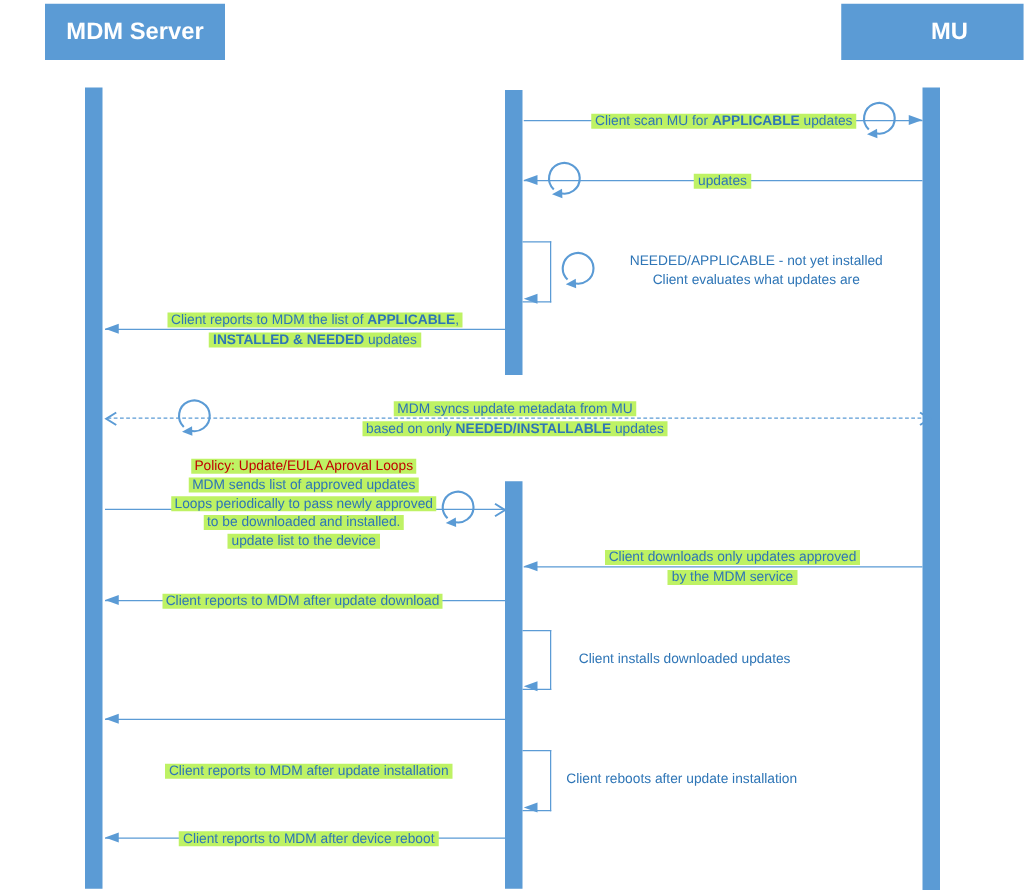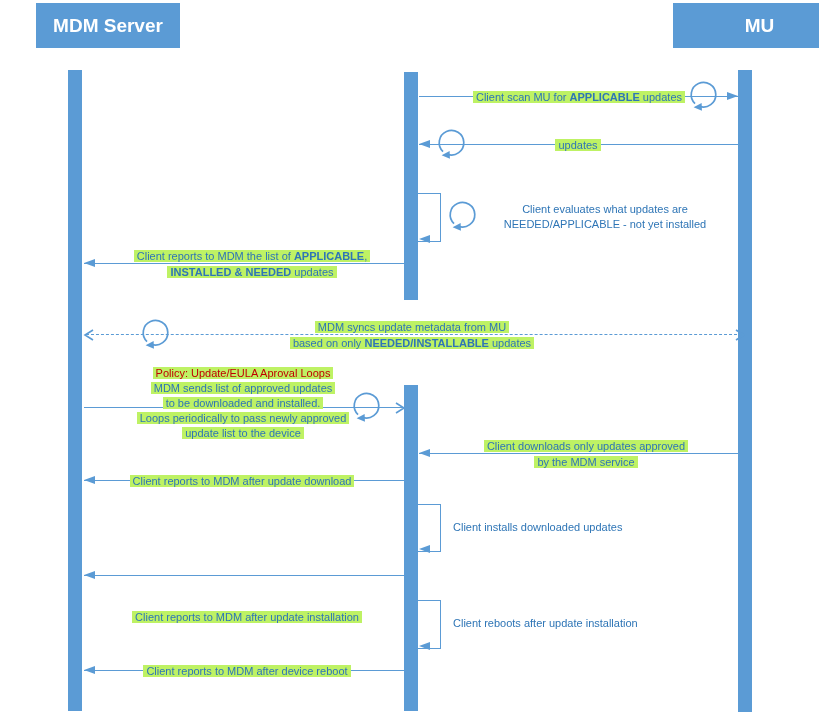--- a/index.html
+++ b/index.html
@@ -83,22 +83,22 @@
   </div>
 
   <div>
     <div class="bracket" style="left:418px;top:193px;width:22px;height:47px;"></div>
     <div class="ah-l" style="left:419px;top:235px;"></div>
     <svg class="loop" style="left:446px;top:199px;" width="34" height="34" viewBox="0 0 36 36">
       <path class="arc" d="M8.5 26 A 13 13 0 1 1 13 28.8"></path>
         <path class="tip" d="M15.5 25.5 L7 30 L15.8 33.5 Z"></path>
     </svg>
     <div class="label freefloat stack15" style="left:455px;top:202px;width:300px;">
+      <div class="row"><span>NEEDED/APPLICABLE - not yet installed</span></div>
       <div class="row"><span>Client evaluates what updates are</span></div>
-      <div class="row"><span>NEEDED/APPLICABLE - not yet installed</span></div>
     </div>
   </div>
 
   <div>
     <div class="line" style="left:84px;top:263px;width:320px;"></div>
     <div class="ah-l" style="left:84px;top:259px;"></div>
     <div class="label straddle" style="left:112px;top:264px;width:280px;">
       <div class="row"><span>Client reports to MDM the list of <b>APPLICABLE</b>,</span></div>
       <div class="row"><span><b>INSTALLED &amp; NEEDED</b> updates</span></div>
     </div>
@@ -127,22 +127,22 @@
     <svg class="chev" style="left:394px;top:401px;" width="12" height="14" viewBox="0 0 12 14">
         <path d="M2 2 L10 7 L2 12"></path>
       </svg>
     <svg class="loop" style="left:350px;top:390px;" width="34" height="34" viewBox="0 0 36 36">
       <path class="arc" d="M8.5 26 A 13 13 0 1 1 13 28.8"></path>
         <path class="tip" d="M15.5 25.5 L7 30 L15.8 33.5 Z"></path>
     </svg>
     <div class="label stack15" style="left:117px;top:366px;width:252px;">
       <div class="row policy"><span>Policy: Update/EULA Aproval Loops</span></div>
       <div class="row"><span>MDM sends list of approved updates</span></div>
+      <div class="row"><span>Loops periodically to pass newly approved</span></div>
       <div class="row"><span>to be downloaded and installed.</span></div>
-      <div class="row"><span>Loops periodically to pass newly approved</span></div>
       <div class="row"><span>update list to the device</span></div>
     </div>
   </div>
 
   <div>
     <div class="line" style="left:419px;top:453px;width:319px;"></div>
     <div class="ah-l" style="left:419px;top:449px;"></div>
     <div class="label straddle" style="left:466px;top:454px;width:240px;">
       <div class="row"><span>Client downloads only updates approved</span></div>
       <div class="row"><span>by the MDM service</span></div>
@@ -153,21 +153,21 @@
     <div class="line" style="left:84px;top:480px;width:320px;"></div>
     <div class="ah-l" style="left:84px;top:476px;"></div>
     <div class="label" style="left:112px;top:474px;width:260px;">
       <div class="row"><span>Client reports to MDM after update download</span></div>
     </div>
   </div>
 
   <div>
     <div class="bracket" style="left:418px;top:504px;width:22px;height:46px;"></div>
     <div class="ah-l" style="left:419px;top:545px;"></div>
-    <div class="label freefloat leftal" style="left:450px;top:520px;width:260px;">
+    <div class="label freefloat leftal" style="left:460px;top:520px;width:260px;">
       <div class="row"><span>Client installs downloaded updates</span></div>
     </div>
   </div>
 
   <div>
     <div class="line" style="left:84px;top:575px;width:320px;"></div>
     <div class="ah-l" style="left:84px;top:571px;"></div>
     <div class="label" style="left:107px;top:569px;width:280px;margin-top:41px;">
       <div class="row"><span>Client reports to MDM after update installation</span></div>
     </div>

